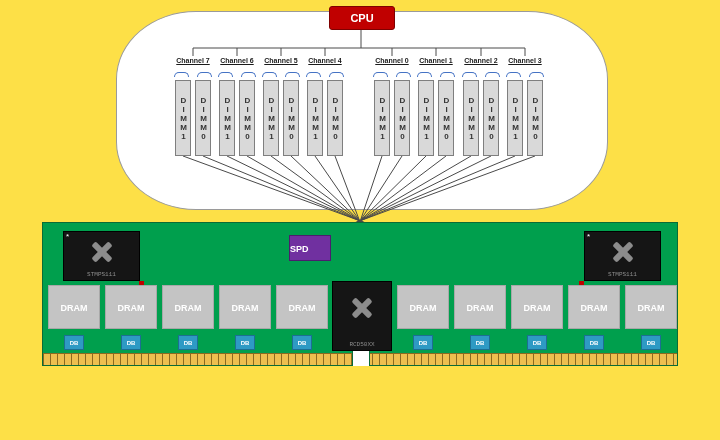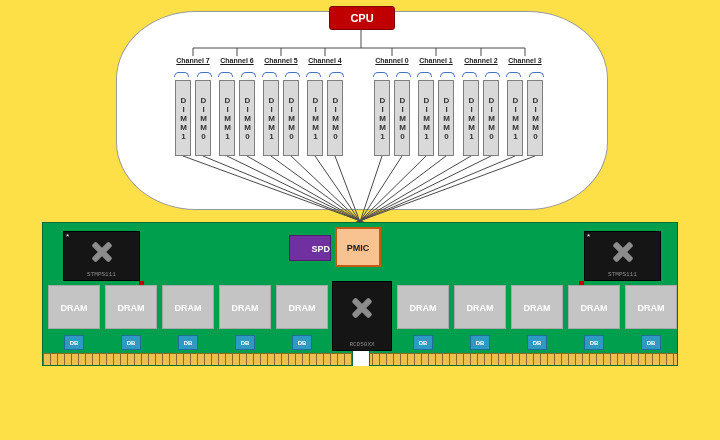--- a/index.html
+++ b/index.html
@@ -44,21 +44,21 @@
   .xlogo::before{transform:translate(-50%,-50%) rotate(45deg);}
   .xlogo::after{transform:translate(-50%,-50%) rotate(-45deg);}
   .chip .chip-label{position:absolute;left:0;right:0;bottom:2px;text-align:center;
         font-size:6px;color:#8c8c8c;font-family:"Liberation Mono",monospace;}
   .chip-left{left:20px;top:8px;width:75px;height:48px;}
   .chip-right{left:541px;top:8px;width:75px;height:48px;}
   .chip-center{left:289px;top:58px;width:58px;height:68px;z-index:2;}
   .chip-center .xlogo{top:38%;}
 
   .spd{position:absolute;left:246px;top:12px;width:42px;height:26px;background:#7030A0;
-       color:#fff;font-size:9px;font-weight:bold;text-align:right;line-height:26px;
+       color:#fff;font-size:9px;font-weight:bold;text-align:left;line-height:26px;
        border:1px solid #4a1d6e;box-sizing:border-box;}
   .pmic{position:absolute;left:292px;top:4px;width:46px;height:40px;background:#F9C291;
         color:#1a1a1a;font-size:9px;font-weight:bold;text-align:center;line-height:38px;
         border:2px solid #C55A11;box-sizing:border-box;}
 
   .dram{position:absolute;top:62px;width:52px;height:44px;background:#C4C4C4;
         color:#fff;font-size:9px;font-weight:bold;text-align:center;line-height:44px;
         border:1px solid #a8a8a8;box-sizing:border-box;}
   .db{position:absolute;top:112px;width:20px;height:15px;background:#2E9AC4;
       color:#fff;font-size:6px;font-weight:bold;text-align:center;line-height:15px;
@@ -245,21 +245,20 @@
       <span class="xlogo"></span>
       <span class="chip-label">STMPS111</span>
     </div>
     <div class="chip chip-right">
       <span class="star">*</span>
       <span class="xlogo"></span>
       <span class="chip-label">STMPS111</span>
     </div>
 
     <div class="spd">SPD</div>
-    <div class="pmic">PMIC</div>
 
     <div class="comp-red" style="left:96px"></div>
     <div class="comp-red" style="left:536px"></div>
 
     <div class="dram" style="left:5px">DRAM</div>
     <div class="dram" style="left:62px">DRAM</div>
     <div class="dram" style="left:119px">DRAM</div>
     <div class="dram" style="left:176px">DRAM</div>
     <div class="dram" style="left:233px">DRAM</div>
 

